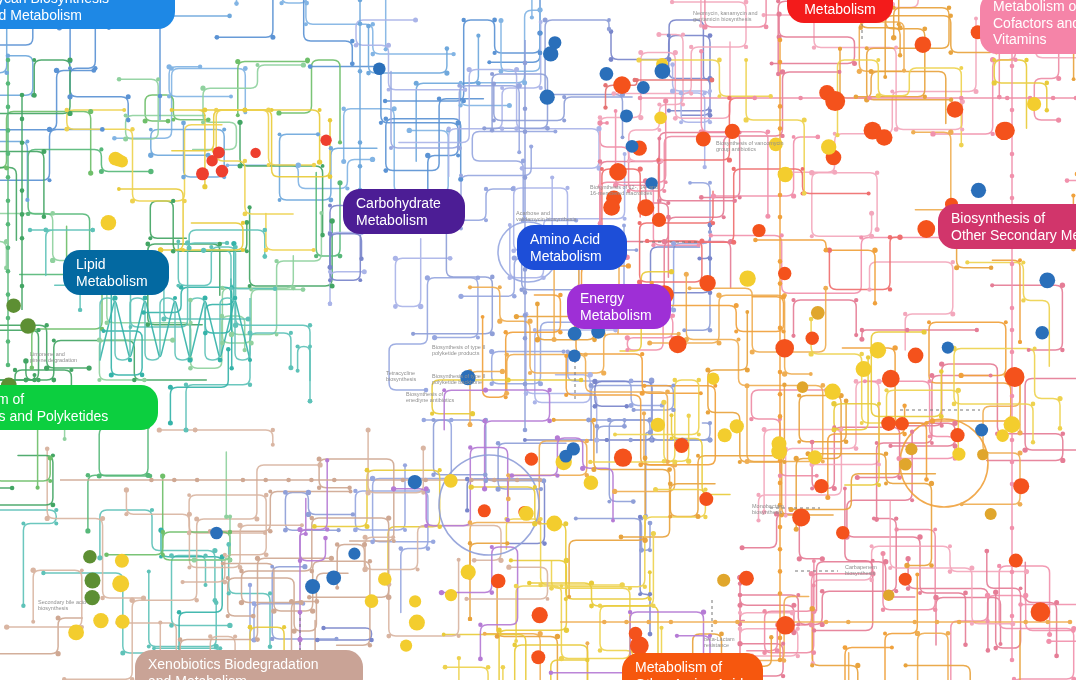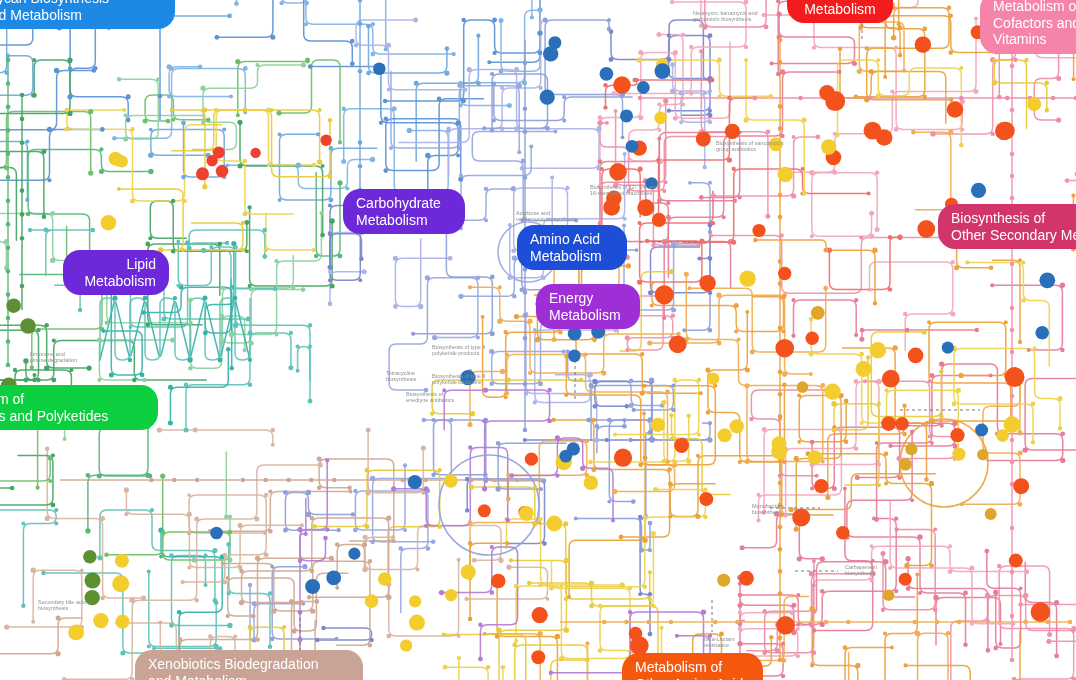--- a/index.html
+++ b/index.html
@@ -2144,27 +2144,27 @@
       <div class="anno" style="left: 704px; top: 636px; color: rgb(143, 143, 143);">beta-Lactam
 resistance</div>
     </div>
   <div id="labels">
       <div class="pill" style="left: -30px; top: -16px; min-width: 205px; background: rgb(30, 136, 229);">Glycan Biosynthesis
 and Metabolism</div>
       <div class="pill center" style="left: 787px; top: -22px; min-width: 106px; background: rgb(243, 27, 27);">Nucleotide
 Metabolism</div>
       <div class="pill" style="left: 980px; top: -8px; min-width: 170px; background: rgb(245, 132, 168);">Metabolism of
 Cofactors and Vitamins</div>
-      <div class="pill" style="left: 343px; top: 189px; min-width: 122px; background: #6d28d9;">Carbohydrate
+      <div class="pill" style="left: 343px; top: 189px; min-width: 122px; background: #4c1d95;">Carbohydrate
 Metabolism</div>
       <div class="pill" style="left: 517px; top: 225px; min-width: 110px; background: #1d4ed8;">Amino Acid
 Metabolism</div>
-      <div class="pill" style="left: 536px; top: 284px; min-width: 104px; background: rgb(158, 47, 214);">Energy
+      <div class="pill" style="left: 567px; top: 284px; min-width: 104px; background: rgb(158, 47, 214);">Energy
 Metabolism</div>
-      <div class="pill" style="left: 63px; top: 250px; min-width: 106px; background: #6d28d9; text-align: right;">Lipid
+      <div class="pill" style="left: 63px; top: 250px; min-width: 106px; background: #0369a1;">Lipid
 Metabolism</div>
       <div class="pill" style="left: -76px; top: 385px; min-width: 234px; background: rgb(12, 207, 63);">Metabolism of
 Terpenoids and Polyketides</div>
       <div class="pill" style="left: 938px; top: 204px; min-width: 228px; background: rgb(209, 53, 107);">Biosynthesis of
 Other Secondary Metabolites</div>
       <div class="pill" style="left: 135px; top: 650px; min-width: 228px; background: rgb(201, 163, 150);">Xenobiotics Biodegradation
 and Metabolism</div>
       <div class="pill" style="left: 622px; top: 653px; min-width: 140px; background: rgb(246, 87, 14);">Metabolism of
 Other Amino Acids</div>
     </div>

